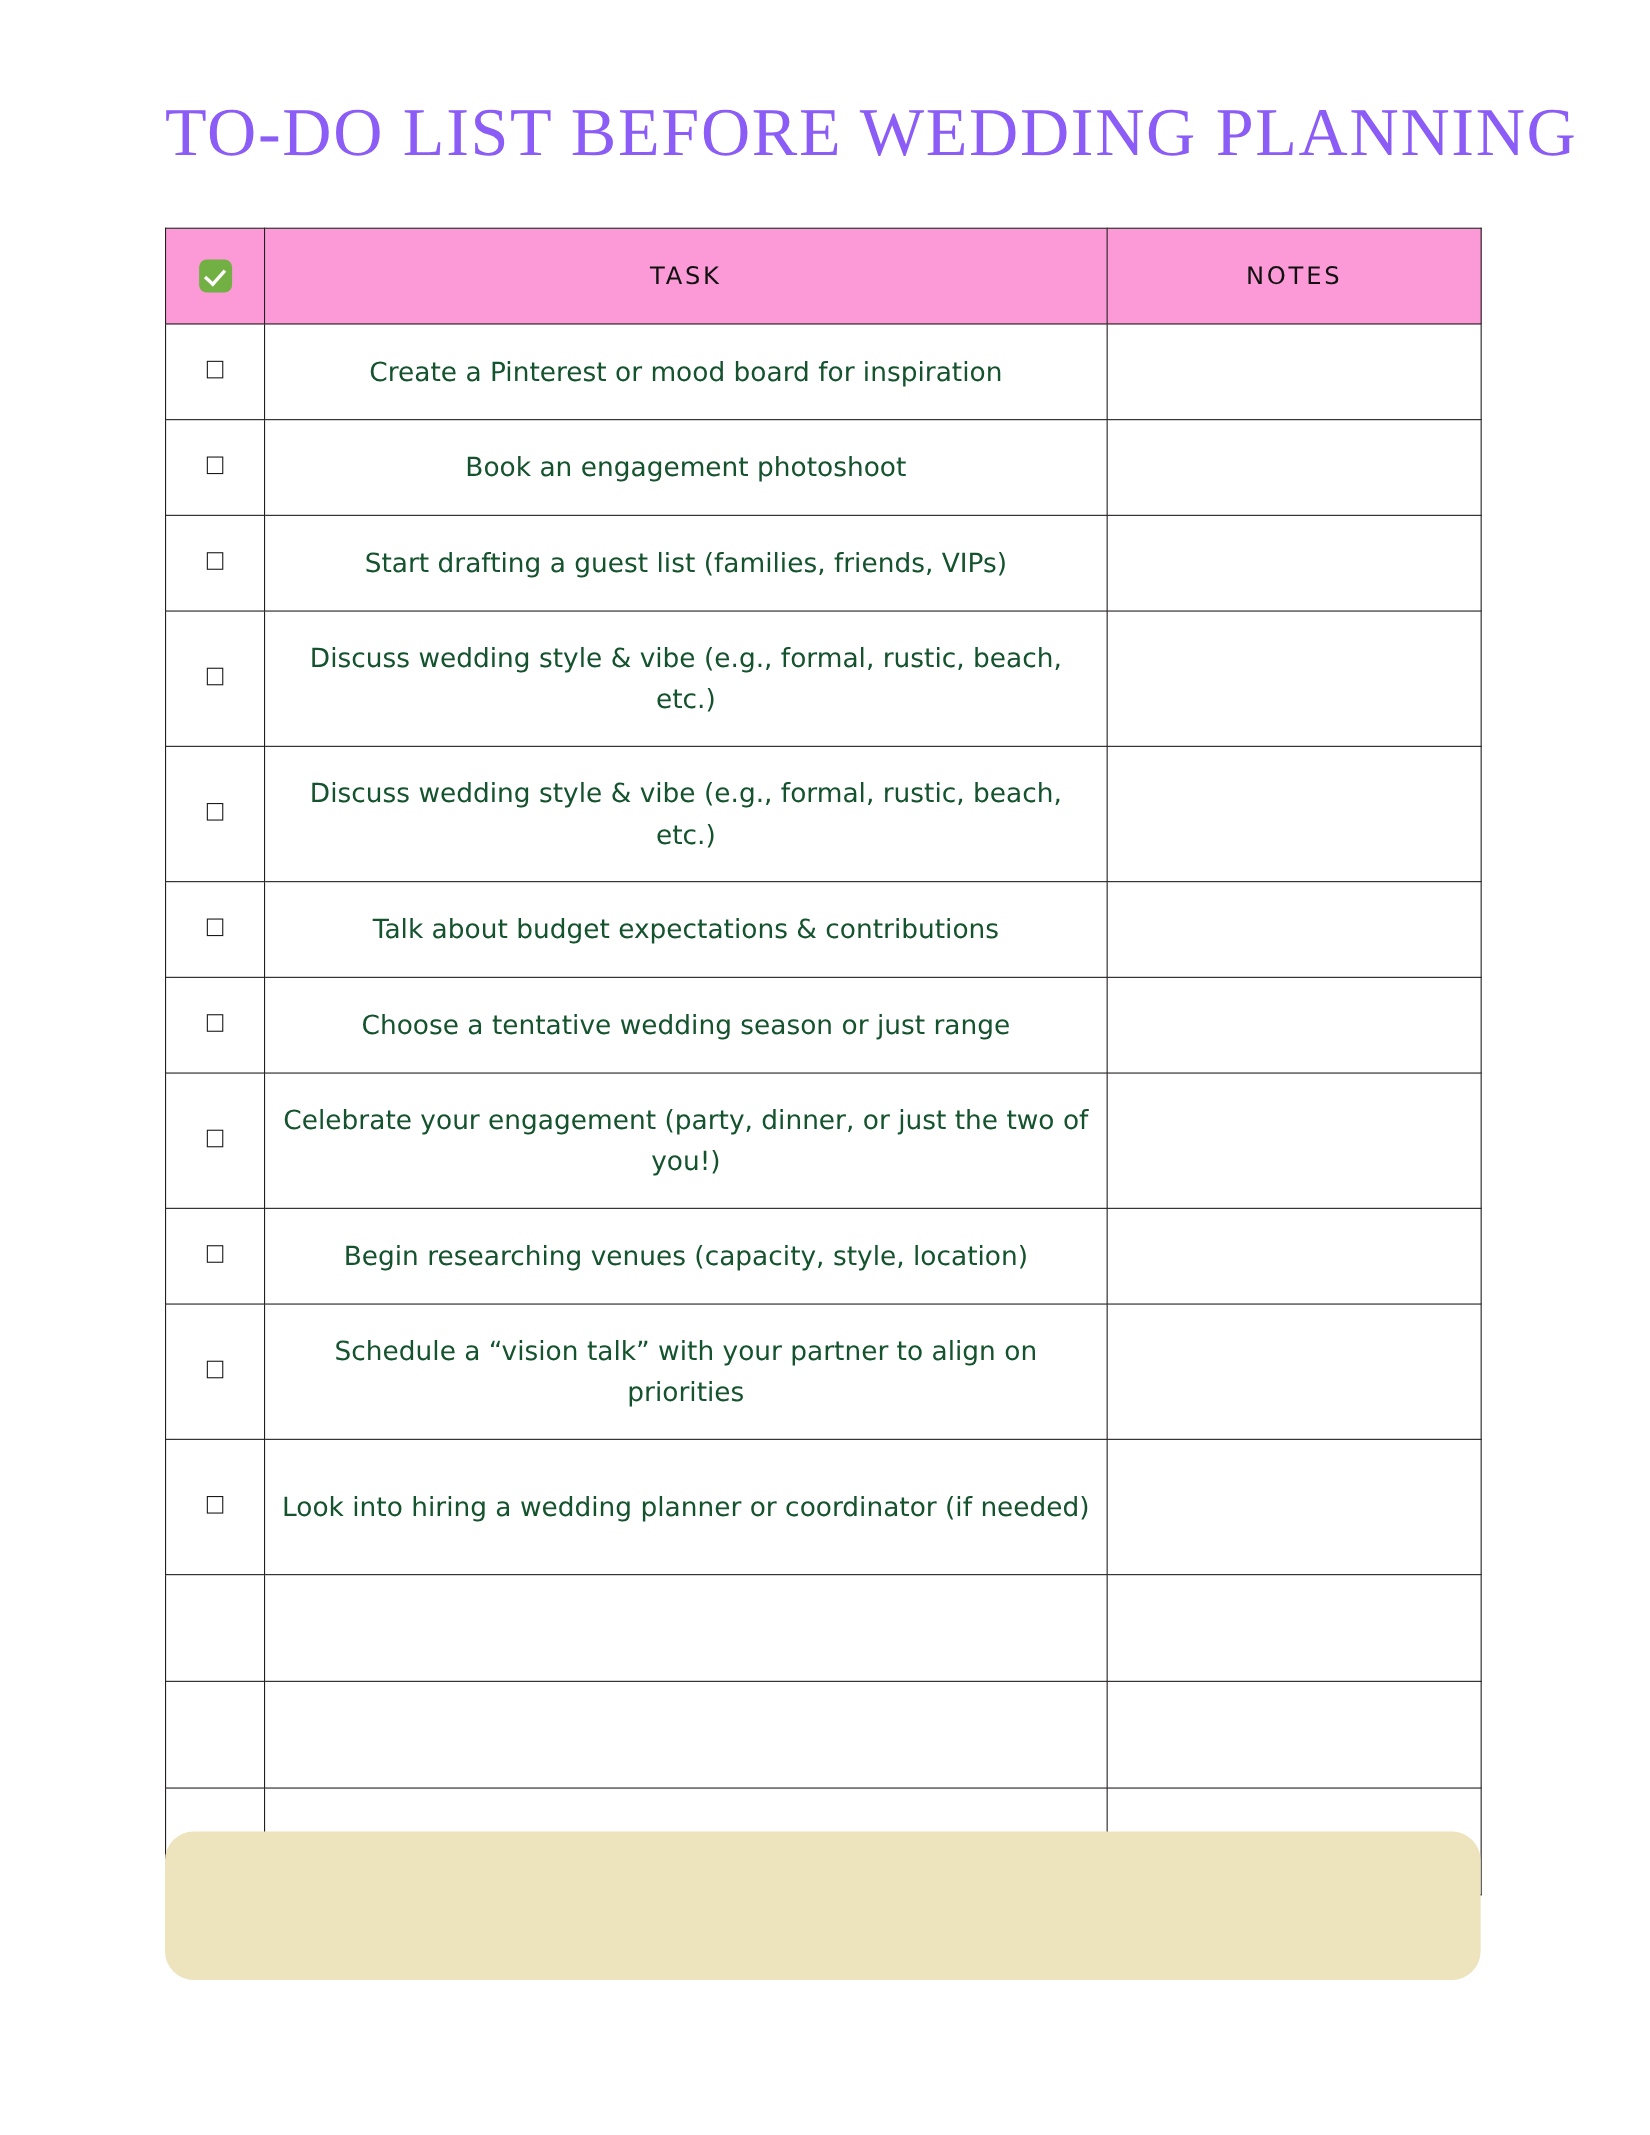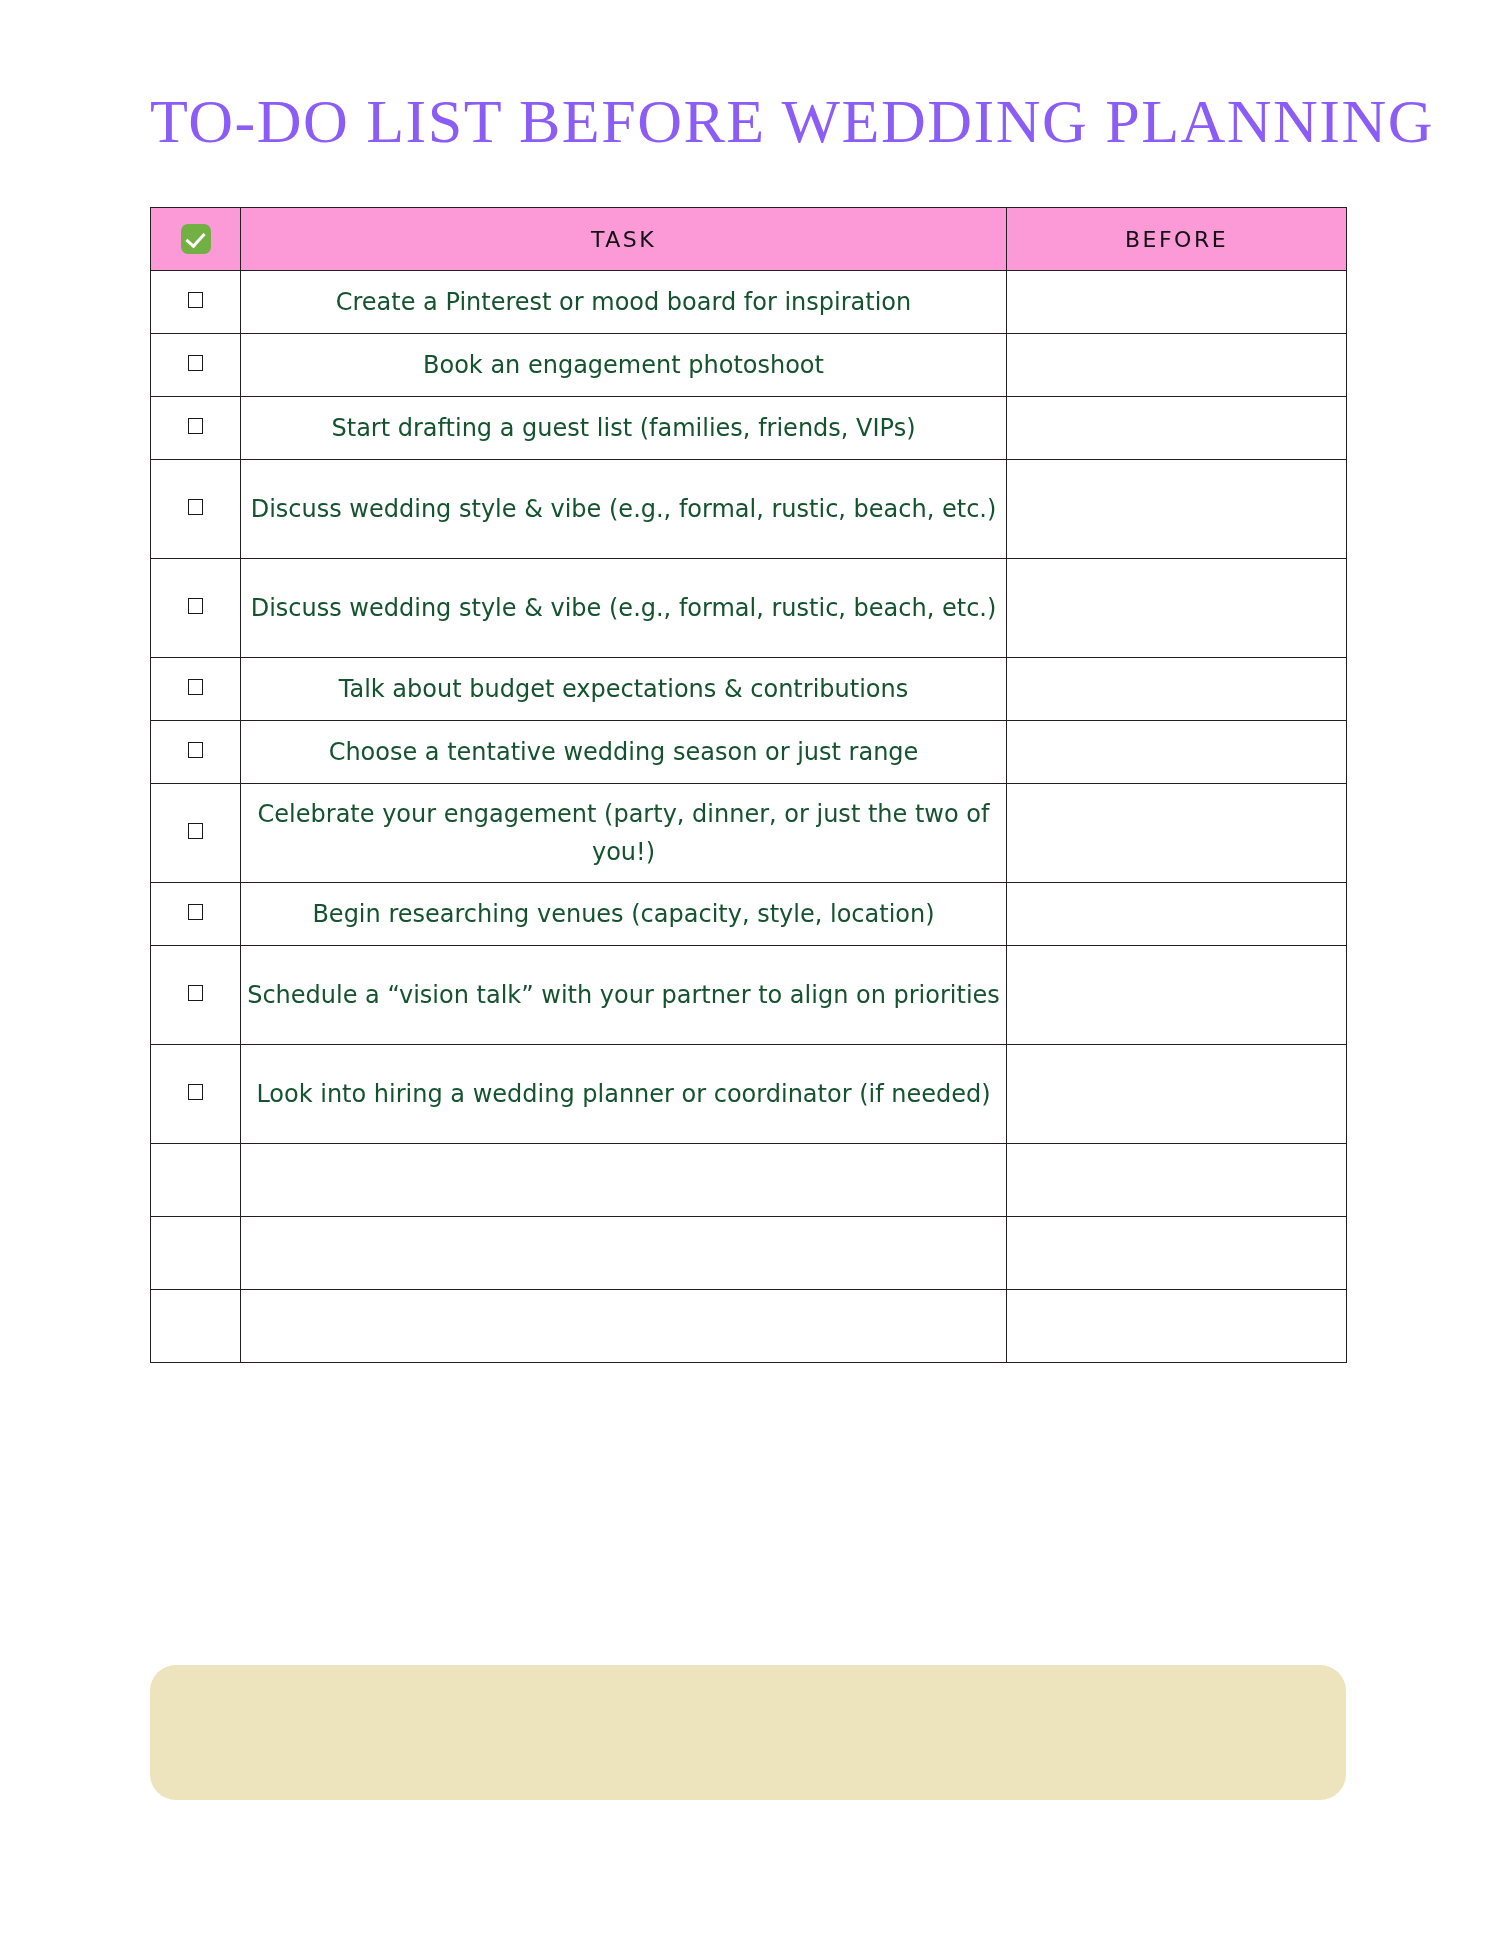--- a/index.html
+++ b/index.html
@@ -46,21 +46,21 @@
     width: 1196px;
   }
   table.todo {
     border-collapse: collapse;
     width: 1196px;
     table-layout: fixed;
   }
   table.todo th,
   table.todo td {
     border: 1.6px solid #231f20;
-    padding: 0;
+    padding: 12px;
     vertical-align: middle;
   }
   .col-check { width: 90px; }
   .col-task  { width: 766px; }
   .col-notes { width: 340px; }
 
   thead th {
     background: #FB9AD6;
     height: 62px;
     font-family: "DejaVu Sans", sans-serif;
@@ -147,21 +147,21 @@
         <col class="col-check">
         <col class="col-task">
         <col class="col-notes">
       </colgroup>
       <thead>
         <tr>
           <th class="check-head-cell">
             <span class="check-icon"></span>
           </th>
           <th>TASK</th>
-          <th>BEFORE</th>
+          <th>NOTES</th>
         </tr>
       </thead>
       <tbody id="todo-body">
           <tr class="row-1line">
             <td class="cell-check"><span class="checkbox"></span></td>
             <td class="cell-task">Create a Pinterest or mood board for inspiration</td>
             <td class="cell-notes"></td>
           </tr>
           <tr class="row-1line">
             <td class="cell-check"><span class="checkbox"></span></td>

